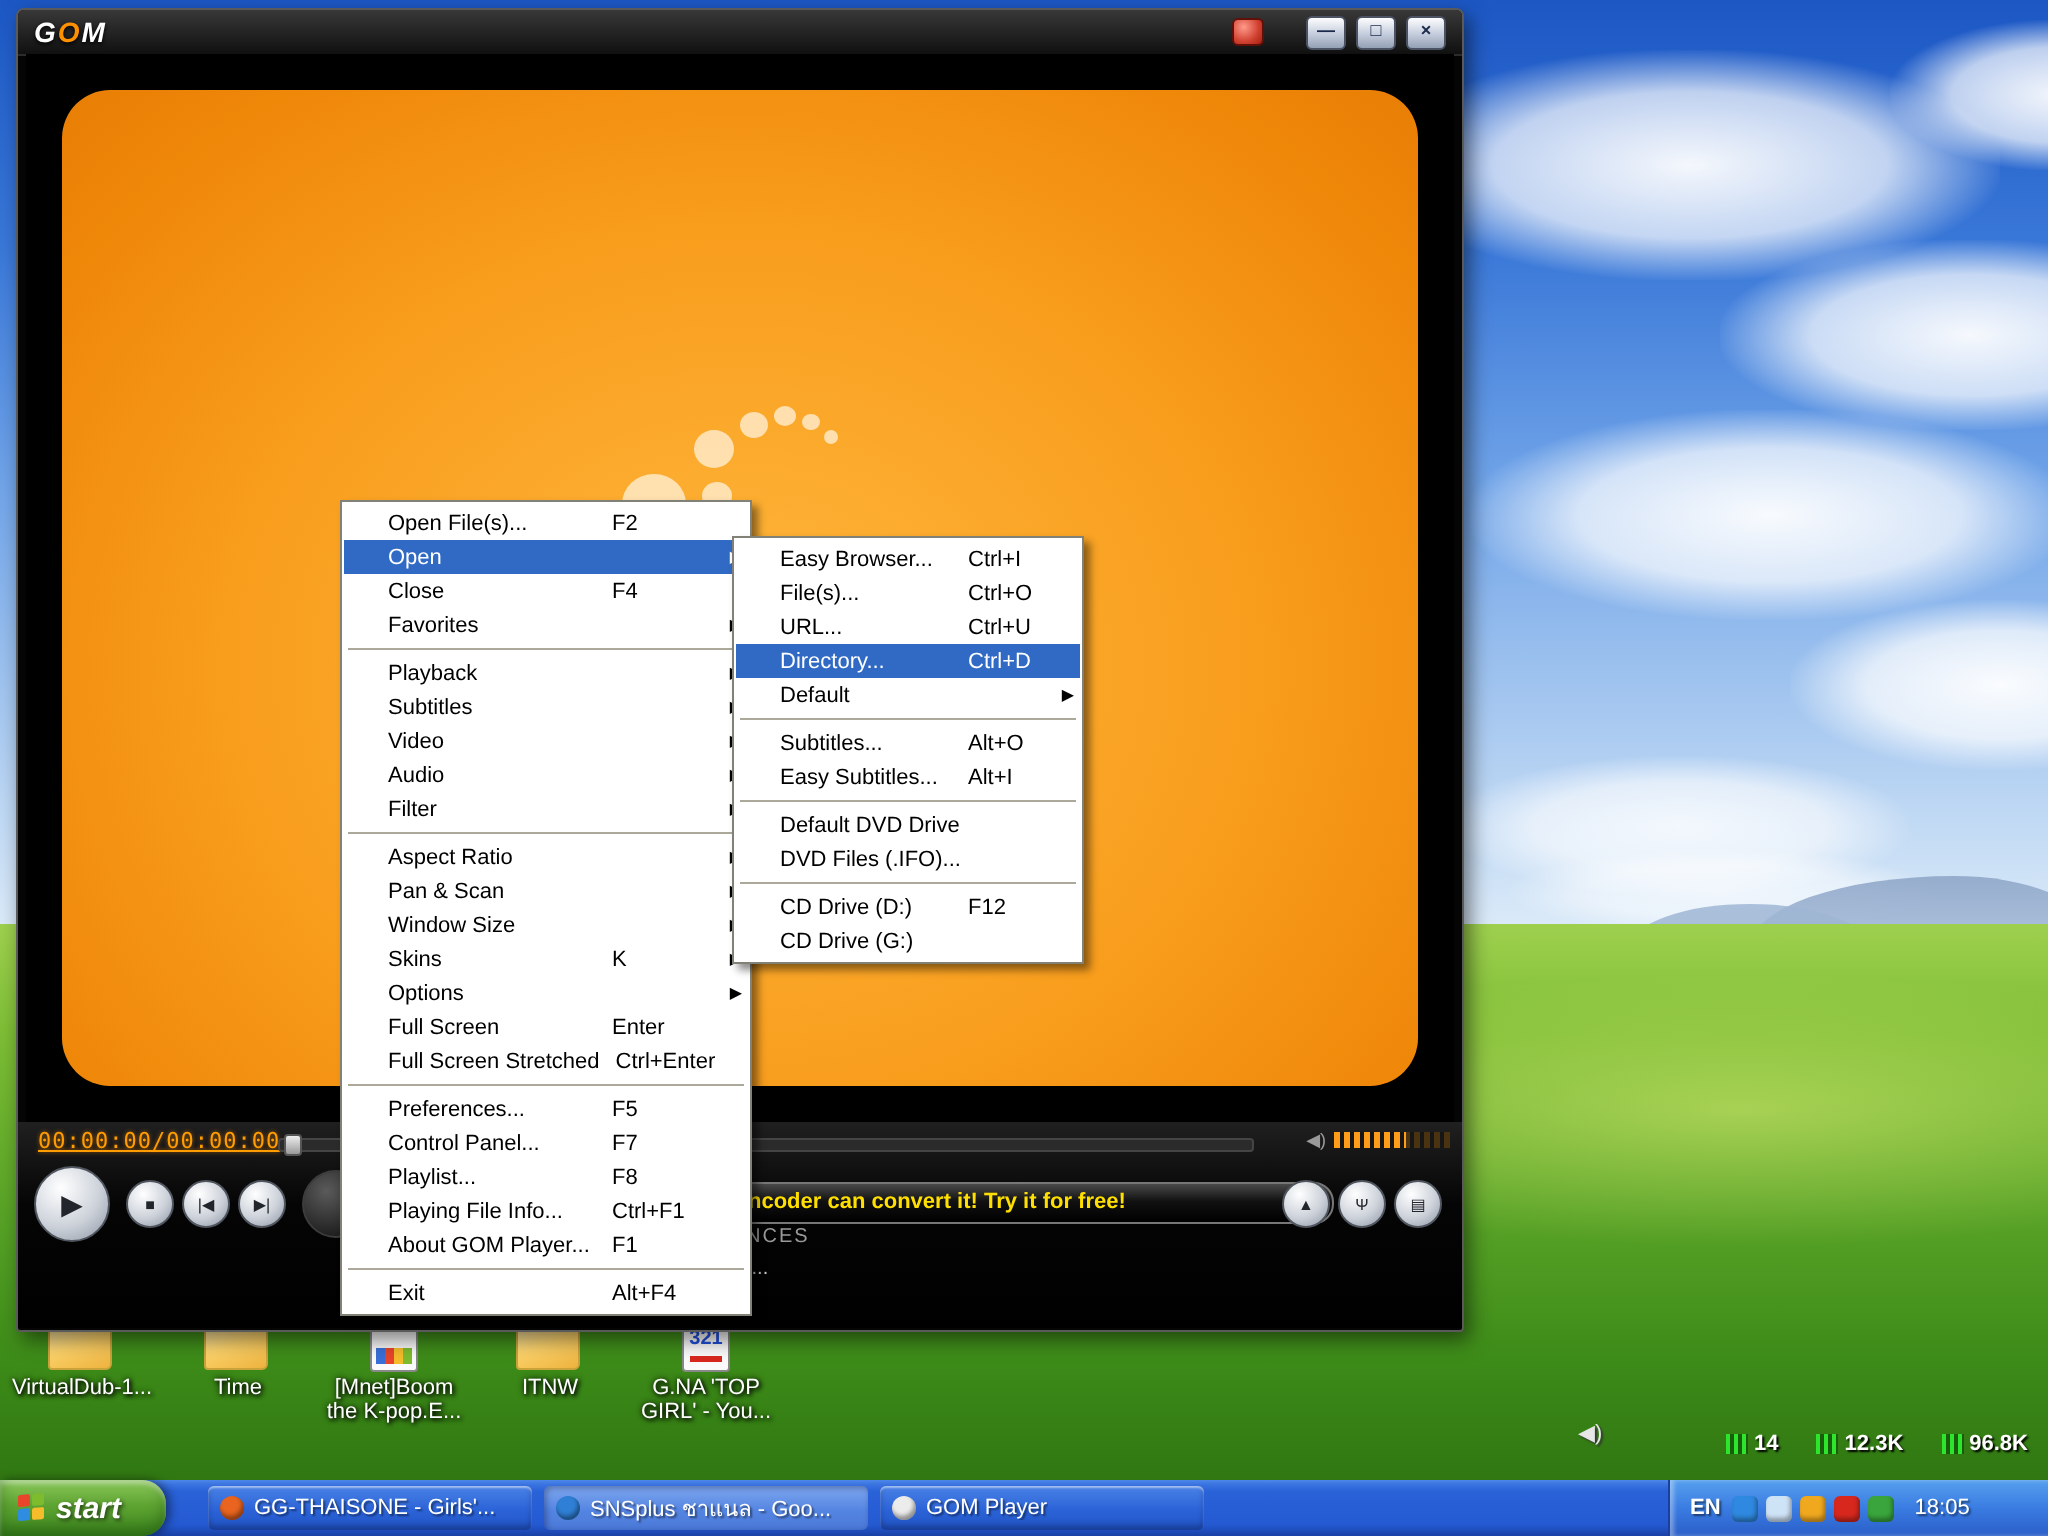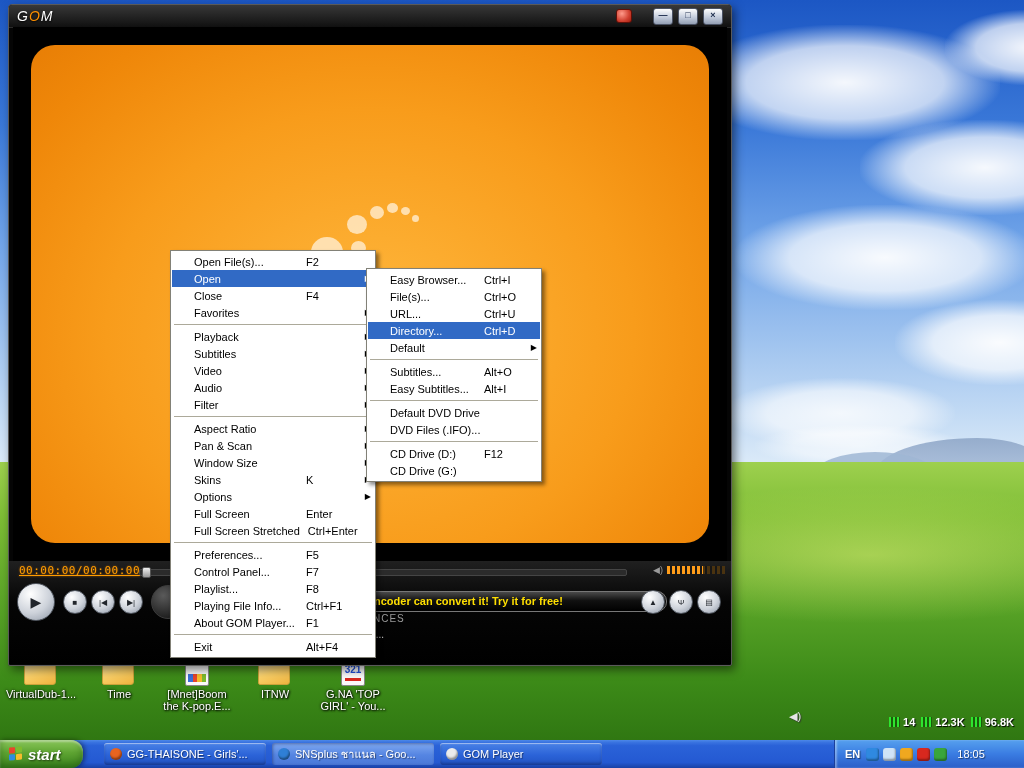--- a/index.html
+++ b/index.html
@@ -20,21 +20,21 @@
   .mtn1{position:absolute;left:875px;top:438px;width:170px;height:36px;background:linear-gradient(#8fa7c8,#aabeda);
     border-radius:60% 40% 0 0 / 100% 80% 0 0;opacity:.9;}
   .mtn2{position:absolute;left:815px;top:452px;width:120px;height:22px;background:#9fb6d4;
     border-radius:50% 50% 0 0 / 100% 100% 0 0;opacity:.85;}
   .grass{position:absolute;left:0;top:462px;width:1024px;height:306px;
     background:linear-gradient(180deg,#9ed04e 0%,#7dbd35 18%,#57a226 48%,#3c8a18 72%,#2a6e0f 100%);}
   .grass::before{content:"";position:absolute;left:55%;top:8%;width:60%;height:45%;
     background:radial-gradient(ellipse,rgba(225,240,120,.5),rgba(225,240,120,0) 70%);}
 
   
-  .netmon{position:absolute;right:10px;bottom:36px;height:20px;display:flex;align-items:center;gap:6px;z-index:8;}
+  .netmon{position:absolute;right:10px;bottom:36px;height:20px;display:flex;align-items:center;gap:19px;z-index:8;}
   .net-item{display:flex;align-items:center;gap:3px;}
   .net-bars{width:11px;height:10px;background:repeating-linear-gradient(90deg,#2ee52e 0 2px,rgba(0,60,0,.5) 2px 4px);}
   .net-val{color:#fff;font-weight:bold;font-size:11px;text-shadow:1px 1px 1px #000;}
   .float-speaker{position:absolute;left:789px;top:710px;color:#e6e6e6;font-size:11px;text-shadow:1px 1px 1px #333;z-index:8;}
 
   
   .dicons{position:absolute;left:2px;top:656px;display:flex;z-index:3;}
   .dicon{width:78px;text-align:center;cursor:pointer;}
   .dicon-img{width:36px;height:30px;margin:0 auto 2px;position:relative;}
   .t-folder .dicon-img::before{content:"";position:absolute;left:2px;top:2px;width:16px;height:7px;
@@ -52,21 +52,21 @@
   .t-media .badge{color:#1f4fd8;font-size:10px;top:8px;}
   .t-media .dicon-img::before{content:"";position:absolute;left:10px;right:10px;bottom:5px;height:3px;background:#d8281e;z-index:2;}
   .dlabel{color:#fff;font-size:11px;line-height:12px;text-shadow:1px 1px 2px #000,0 0 3px #000;}
   .dlabel span{display:block;}
 
   
   .gom{position:absolute;left:8px;top:4px;width:722px;height:660px;background:#050505;
     border:1px solid #5a5a5a;border-radius:4px 4px 2px 2px;box-shadow:3px 4px 10px rgba(0,0,0,.5);z-index:10;}
   .titlebar{position:absolute;left:0;top:0;right:0;height:22px;display:flex;align-items:center;
     background:linear-gradient(#383838,#101010);border-bottom:1px solid #2c2c2c;padding:0 8px;border-radius:3px 3px 0 0;}
-  .gomlogo-txt{font-weight:normal;font-style:italic;font-size:14px;letter-spacing:1px;color:#fff;text-shadow:0 1px 2px #000;}
+  .gomlogo-txt{font-weight:bold;font-style:italic;font-size:14px;letter-spacing:1px;color:#fff;text-shadow:0 1px 2px #000;}
   .gomlogo-txt .o{color:#ff9000;}
   .tb-spacer{flex:1;}
   .tb-red{width:14px;height:12px;border-radius:3px;margin-right:16px;
     background:radial-gradient(circle at 35% 30%,#ff9a8a,#d04030 60%,#a02010);border:1px solid #601008;cursor:pointer;}
   .tb-btn{width:18px;height:15px;margin-left:5px;border-radius:3px;cursor:pointer;
     background:linear-gradient(#fdfdfd,#c3ccdc 55%,#94a0b4);border:1px solid #4a5264;
     color:#1a2a4a;font-size:9px;line-height:13px;text-align:center;font-weight:bold;}
 
   .screen{position:absolute;left:4px;top:22px;width:714px;height:534px;background:#000;}
   .orange{position:absolute;left:18px;right:18px;top:18px;bottom:18px;border-radius:24px;

